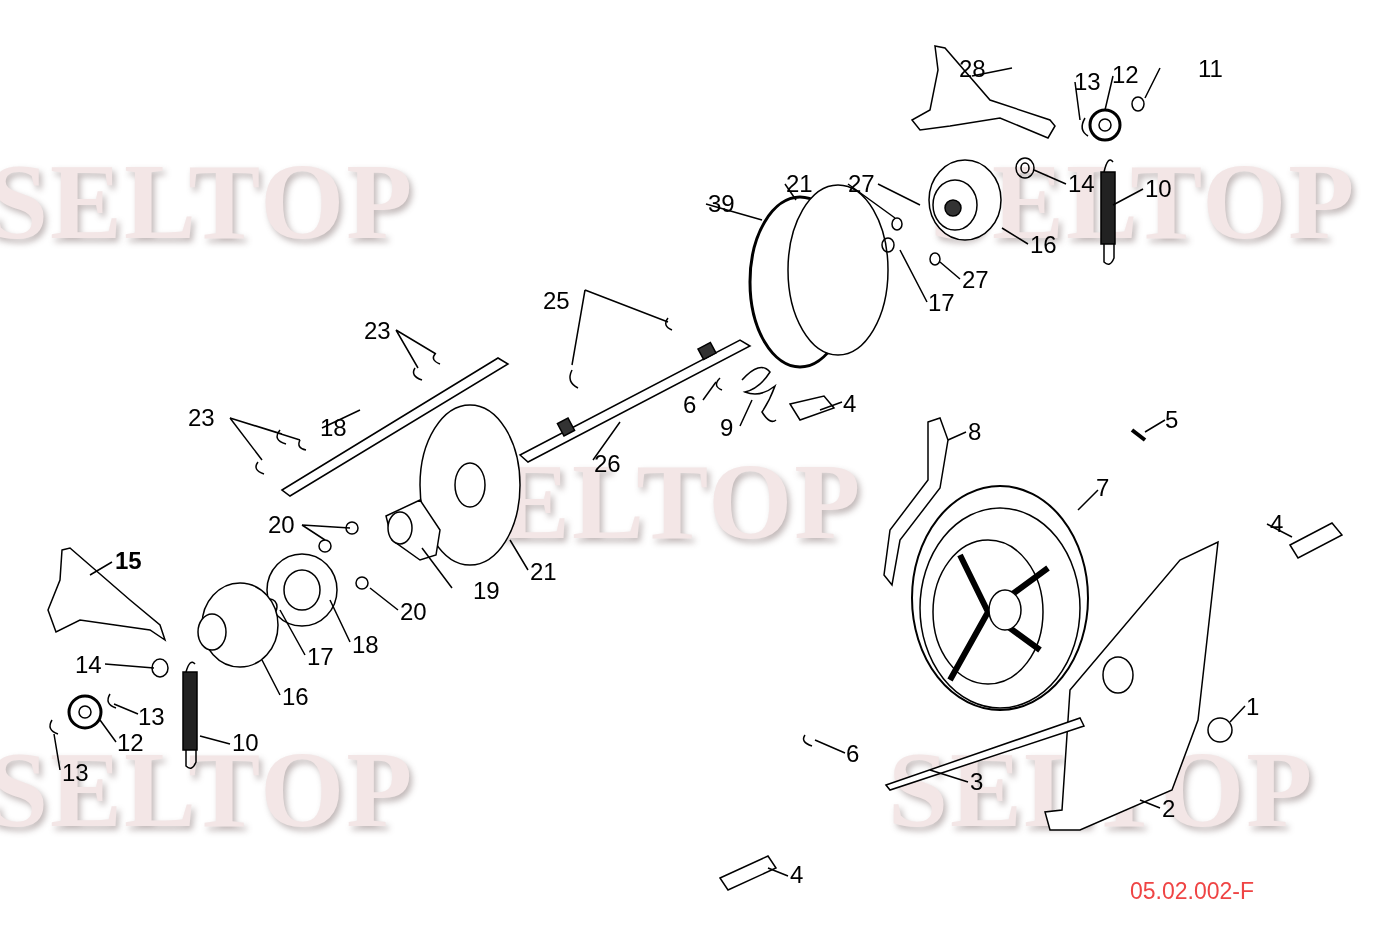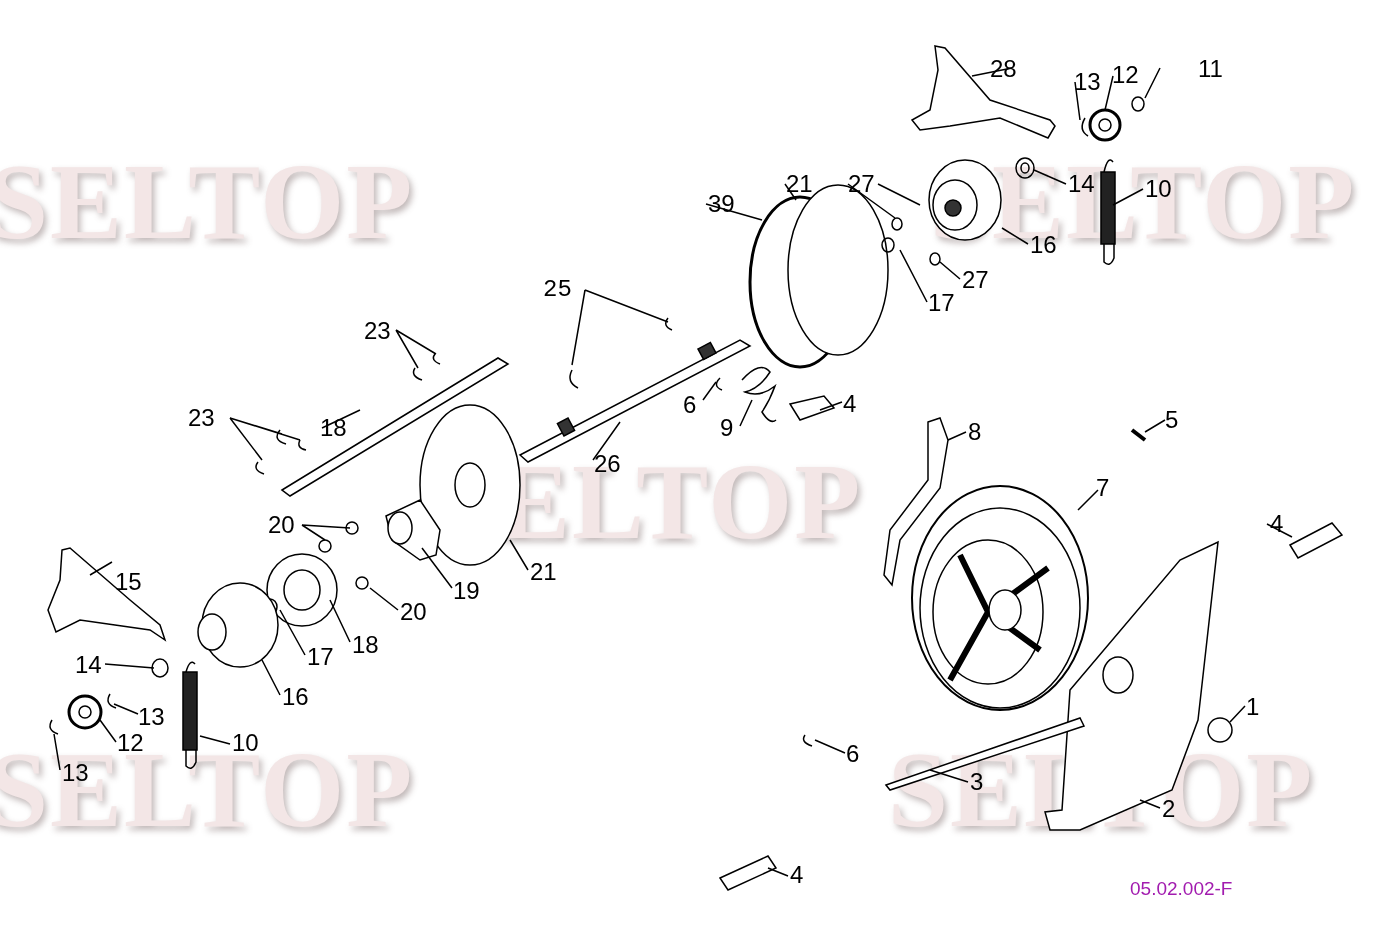--- a/index.html
+++ b/index.html
@@ -1,20 +1,20 @@
 <!DOCTYPE html>
 <html><head>
 <meta charset="utf-8">
 <style>
   html,body{margin:0;padding:0;background:#fff;}
   body{width:1379px;height:934px;position:relative;overflow:hidden;font-family:"Liberation Sans",sans-serif;}
   #diagram{position:absolute;left:0;top:0;width:1379px;height:934px;}
   .wm{position:absolute;font-family:"Liberation Serif",serif;font-weight:bold;font-size:108px;color:#f3e6e6;text-shadow:3px 4px 6px rgba(120,100,100,0.45);letter-spacing:2px;}
   .lbl{position:absolute;font-size:24px;color:#000;line-height:1;}
-  .code{position:absolute;font-size:19px;color:#a21caf;}
+  .code{position:absolute;font-size:23px;color:#ef4444;}
   svg{position:absolute;left:0;top:0;}
 </style>
 </head>
 <body>
 
 <div id="diagram">
 
   <div class="wm" style="left:-12px;top:140px;">SELTOP</div>
   <div class="wm" style="left:930px;top:140px;">SELTOP</div>
   <div class="wm" style="left:436px;top:440px;">SELTOP</div>
@@ -110,48 +110,48 @@
     <ellipse cx="1118" cy="675" rx="15" ry="18"></ellipse>
 
     <ellipse cx="1220" cy="730" rx="12" ry="12" fill="#fff"></ellipse>
 
     <path d="M886 785 L1080 718 L1084 726 L890 790 Z" fill="#fff"></path>
     <path d="M805 735 Q800 742 812 746"></path>
 
     <path d="M1012 68 L972 76 M1075 82 L1080 120 M1113 76 L1105 110 M1160 68 L1145 98 M1066 184 L1034 170 M1143 189 L1113 205 M1028 244 L1002 228 M960 279 L940 262 M927 302 L900 250 M848 184 L895 218 M878 184 L920 205 M706 204 L762 220 M785 184 L796 200 M585 290 L668 322 M585 290 L572 365 M396 330 L418 368 M396 330 L436 354 M230 418 L262 460 M230 418 L282 434 M230 418 L300 440 M322 428 L360 410 M593 460 L620 422 M740 426 L752 400 M703 400 L716 382 M842 402 L820 410 M966 432 L948 440 M1165 420 L1145 432 M1098 490 L1078 510 M302 525 L350 528 M302 525 L325 540 M398 610 L370 588 M452 588 L422 548 M528 570 L510 540 M350 642 L330 600 M305 655 L280 610 M280 695 L262 660 M112 562 L90 575 M105 664 L154 668 M138 714 L114 704 M116 742 L100 720 M230 744 L200 736 M60 770 L54 734 M1245 706 L1230 722 M1267 524 L1292 537 M845 753 L815 740 M968 782 L930 770 M1160 808 L1140 800 M788 876 L768 868"></path>
   </svg>
 
-  <div class="lbl" style="left:990px;top:57px;">28</div>
+  <div class="lbl" style="left:959px;top:57px;">28</div>
   <div class="lbl" style="left:1074px;top:70px;">13</div>
   <div class="lbl" style="left:1112px;top:63px;">12</div>
   <div class="lbl" style="left:1198px;top:57px;">11</div>
   <div class="lbl" style="left:786px;top:172px;">21</div>
   <div class="lbl" style="left:848px;top:172px;">27</div>
   <div class="lbl" style="left:708px;top:192px;">39</div>
   <div class="lbl" style="left:1068px;top:172px;">14</div>
   <div class="lbl" style="left:1145px;top:177px;">10</div>
   <div class="lbl" style="left:1030px;top:233px;">16</div>
   <div class="lbl" style="left:962px;top:268px;">27</div>
   <div class="lbl" style="left:928px;top:291px;">17</div>
-  <div class="lbl" style="left:543px;top:278px;font-family:Liberation Mono, monospace;">25</div>
+  <div class="lbl" style="left:543px;top:289px;">25</div>
   <div class="lbl" style="left:364px;top:319px;">23</div>
   <div class="lbl" style="left:683px;top:393px;">6</div>
   <div class="lbl" style="left:720px;top:416px;">9</div>
   <div class="lbl" style="left:843px;top:392px;">4</div>
   <div class="lbl" style="left:188px;top:406px;">23</div>
   <div class="lbl" style="left:320px;top:416px;">18</div>
   <div class="lbl" style="left:968px;top:420px;">8</div>
   <div class="lbl" style="left:1165px;top:408px;">5</div>
   <div class="lbl" style="left:594px;top:452px;text-align:right;">26</div>
   <div class="lbl" style="left:1096px;top:476px;">7</div>
   <div class="lbl" style="left:268px;top:513px;">20</div>
   <div class="lbl" style="left:1270px;top:512px;">4</div>
-  <div class="lbl" style="left:115px;top:570px;">15</div>
+  <div class="lbl" style="left:115px;top:549px;font-weight:bold;">15</div>
   <div class="lbl" style="left:530px;top:560px;">21</div>
-  <div class="lbl" style="left:453px;top:579px;">19</div>
+  <div class="lbl" style="left:473px;top:579px;">19</div>
   <div class="lbl" style="left:400px;top:600px;">20</div>
   <div class="lbl" style="left:352px;top:633px;">18</div>
   <div class="lbl" style="left:307px;top:645px;">17</div>
   <div class="lbl" style="left:75px;top:653px;">14</div>
   <div class="lbl" style="left:282px;top:685px;">16</div>
   <div class="lbl" style="left:138px;top:705px;">13</div>
   <div class="lbl" style="left:1246px;top:695px;">1</div>
   <div class="lbl" style="left:117px;top:731px;">12</div>
   <div class="lbl" style="left:232px;top:731px;">10</div>
   <div class="lbl" style="left:846px;top:742px;">6</div>

